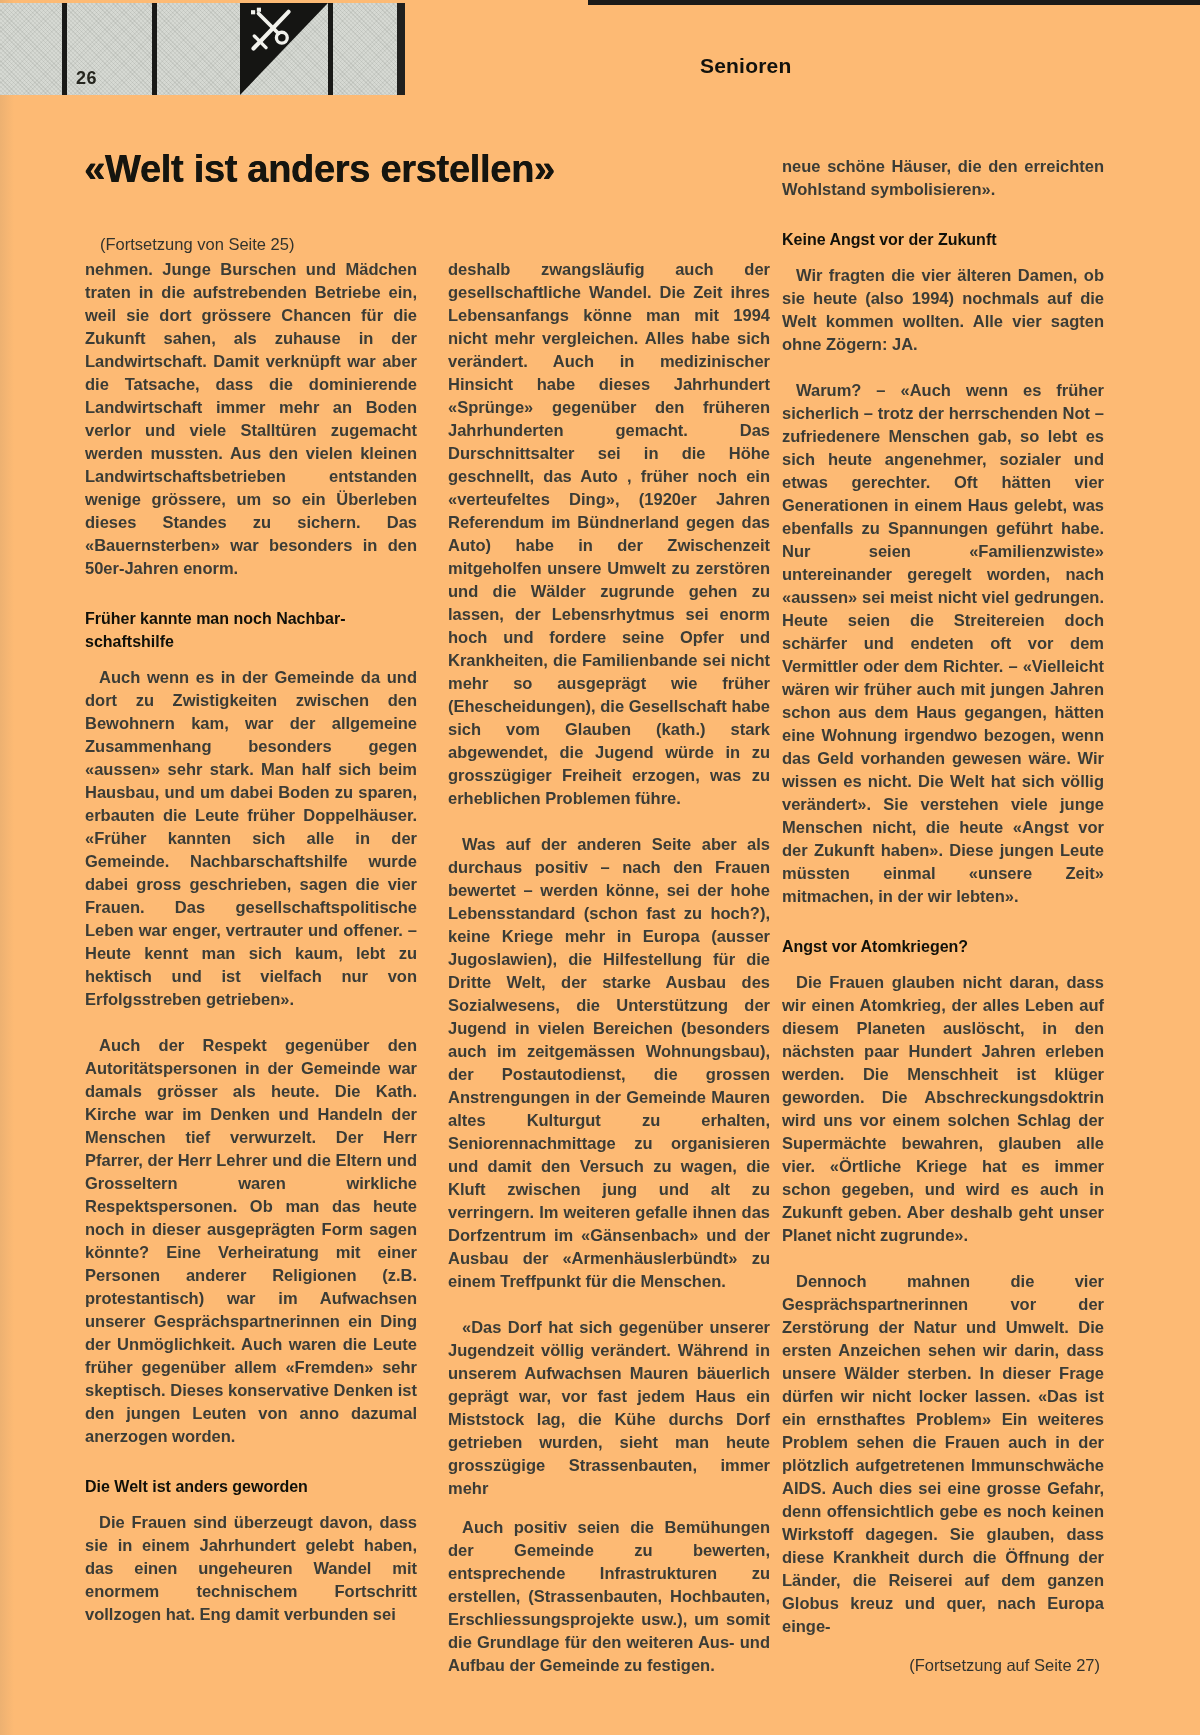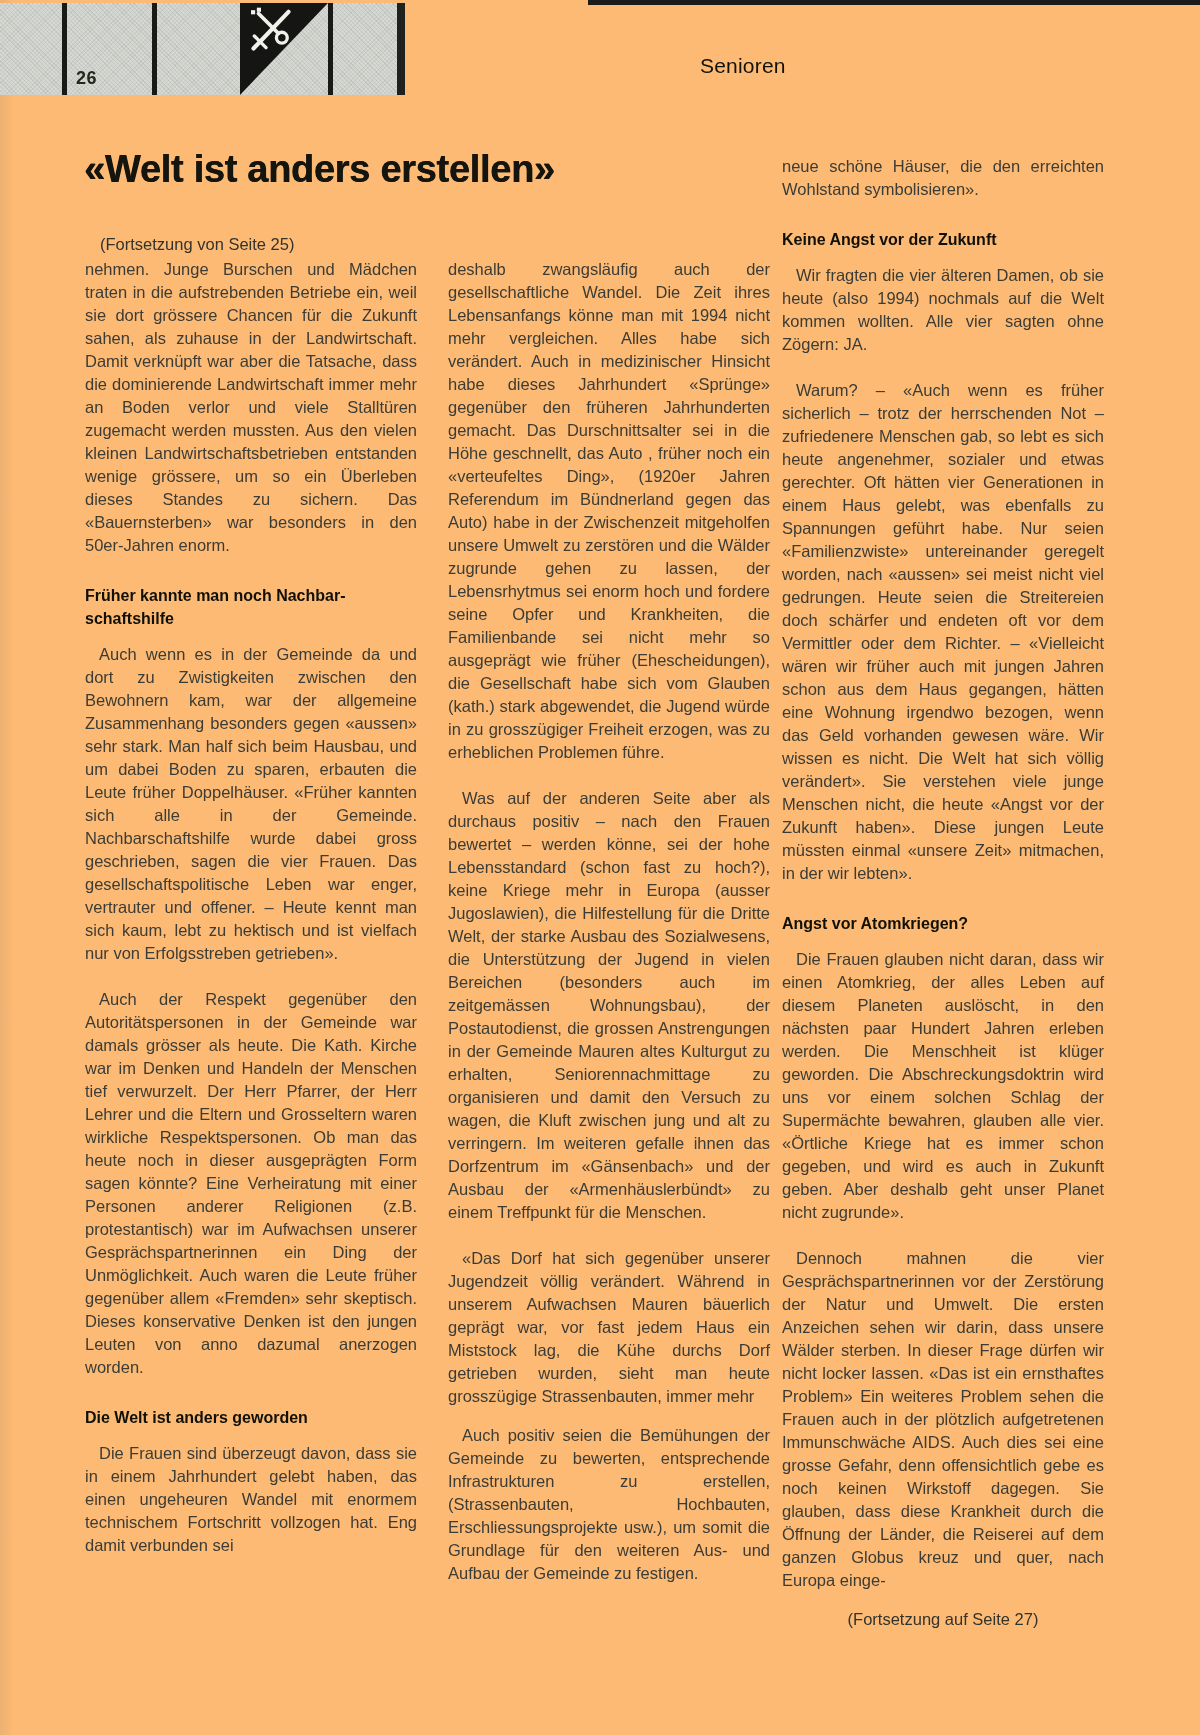--- a/index.html
+++ b/index.html
@@ -41,48 +41,48 @@
     background:#151513;
     clip-path:polygon(0 0,100% 0,0 100%);
   }
   .crest-svg{position:absolute;left:246px;top:6px;z-index:2;}
   .page-num{
     position:absolute;left:76px;bottom:6px;
     font-size:18px;font-weight:bold;color:#26261f;letter-spacing:0.5px;
   }
   .section-title{
     position:absolute;left:700px;top:54px;margin:0;
-    font-size:21px;font-weight:normal;color:#12120d;letter-spacing:0.2px;
+    font-size:21px;font-weight:bold;color:#12120d;letter-spacing:0.2px;
   }
   
   .article-title{
     position:absolute;left:84px;top:148px;margin:0;width:620px;
     font-size:38px;font-weight:bold;color:#15150f;
     letter-spacing:-0.3px;
     text-shadow:0.5px 0 0 #15150f;
     white-space:nowrap;
   }
   .cont-note{
     position:absolute;left:84px;top:219px;margin:16px;
     font-size:16.5px;color:#32332d;
   }
   
   .col{position:absolute;font-size:16.5px;line-height:23px;}
   .col1{left:85px;top:258px;width:332px;}
   .col2{left:448px;top:258px;width:322px;}
   .col3{left:782px;top:155px;width:322px;}
-  .body{margin:0 0 23px 0;text-align:justify;color:#3b3c36;}
+  .body{margin:0 0 23px 0;text-align:justify;color:#3b3c36;font-weight:bold;}
   .body.ind{text-indent:14px;}
   .body.last{margin-bottom:16px;}
   .subhead{
     margin:27px 0 13px 0;
     font-size:16px;font-weight:bold;color:#101009;
     line-height:23px;white-space:pre-line;text-align:left;
   }
-  .footer-note{margin:4px;text-align:center;color:#32332d;}
+  .footer-note{margin:4px;text-align:right;color:#32332d;}
 </style>
 </head>
 <body>
 
 <div class="page">
 
   <div class="top-rule"></div>
 
   <header class="banner">
     <div class="seg-line l1"></div>

